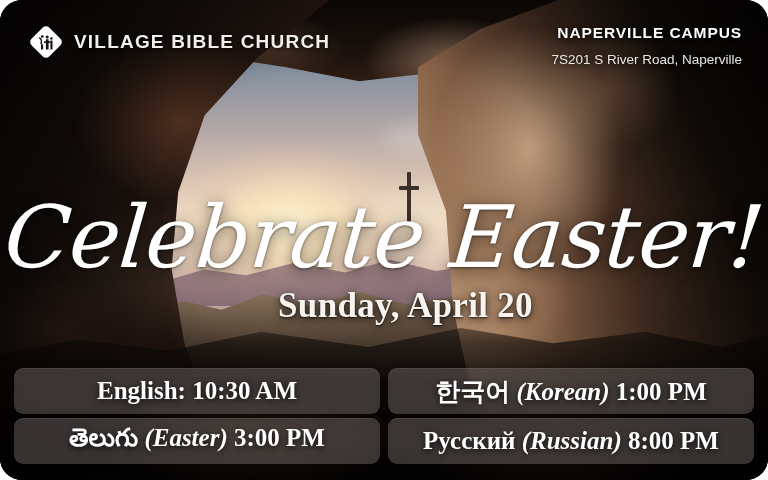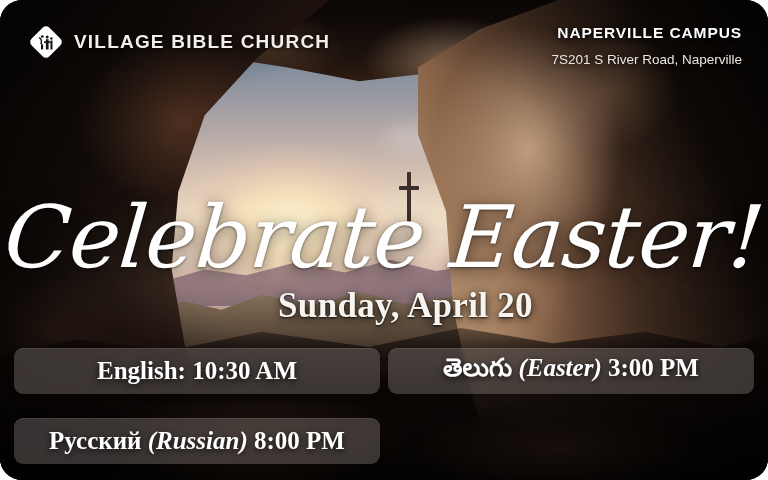--- a/index.html
+++ b/index.html
@@ -159,21 +159,21 @@
     font-weight:bold; font-size:35px;
     color:#f7f3ee;
     letter-spacing:.3px;
     text-shadow:0 2px 10px rgba(0,0,0,.8), 0 1px 2px rgba(0,0,0,.7);
     padding-left:43px;
   }
 
   
   .times{
     position:absolute; left:14px; bottom:16px; width:740px; z-index:6;
-    display:grid; grid-template-columns:1fr 1fr; gap:24px 8px;
+    display:grid; grid-template-columns:1fr 1fr; gap:4px 8px;
   }
   .time-pill{
     height:46px; border-radius:9px;
     background:rgba(128,120,116,.42);
     backdrop-filter:blur(2px);
     display:flex; align-items:center; justify-content:center;
     box-shadow:inset 0 1px 0 rgba(255,255,255,.08), 0 2px 8px rgba(0,0,0,.45);
   }
   .time-txt{
     font-family:"Liberation Serif", serif;
@@ -246,20 +246,27 @@
   <div class="times">
 
     <div class="time-pill">
       <span class="time-txt">
         <span class="lang-native">English:</span>
         <span class="paren"></span>
         <span>10:30 AM</span>
       </span>
     </div>
 
+    <div class="time-pill">
+      <span class="time-txt">
+        <span class="lang-native">한국어</span>
+        <span class="paren">(Korean)</span>
+        <span>1:00 PM</span>
+      </span>
+    </div>
 
     <div class="time-pill">
       <span class="time-txt">
         <span class="lang-native">తెలుగు</span>
         <span class="paren">(Easter)</span>
         <span>3:00 PM</span>
       </span>
     </div>
 
     <div class="time-pill">

